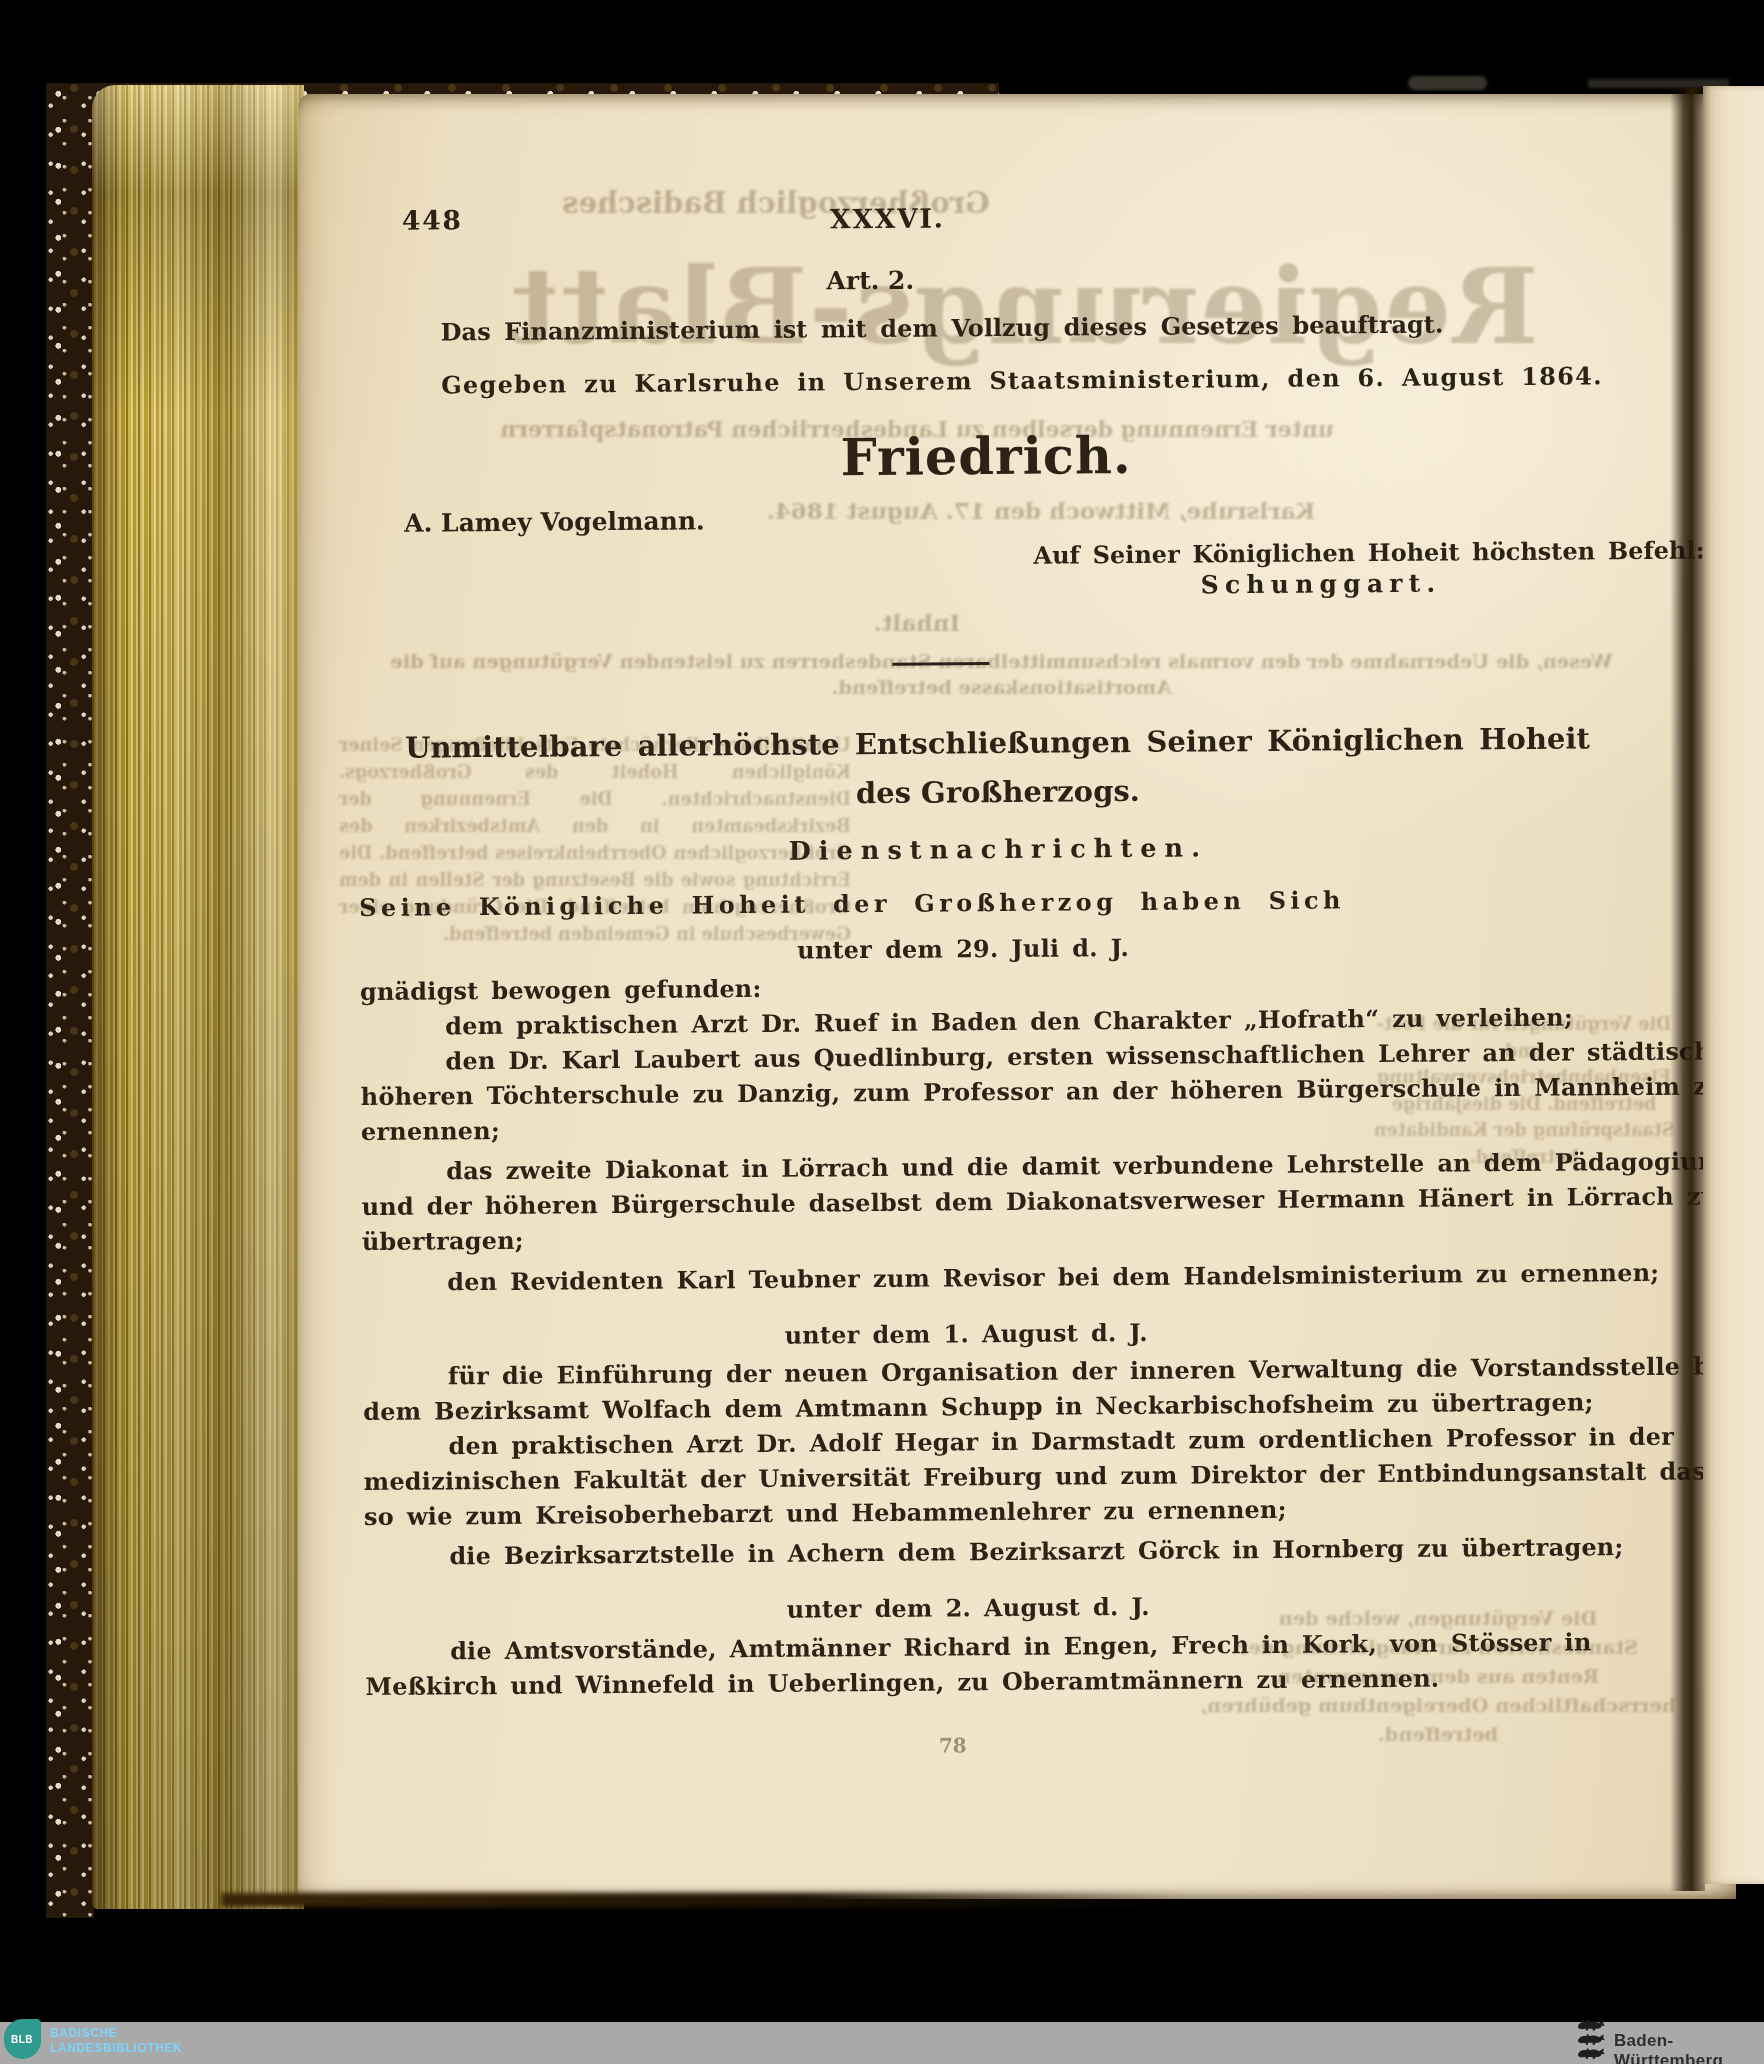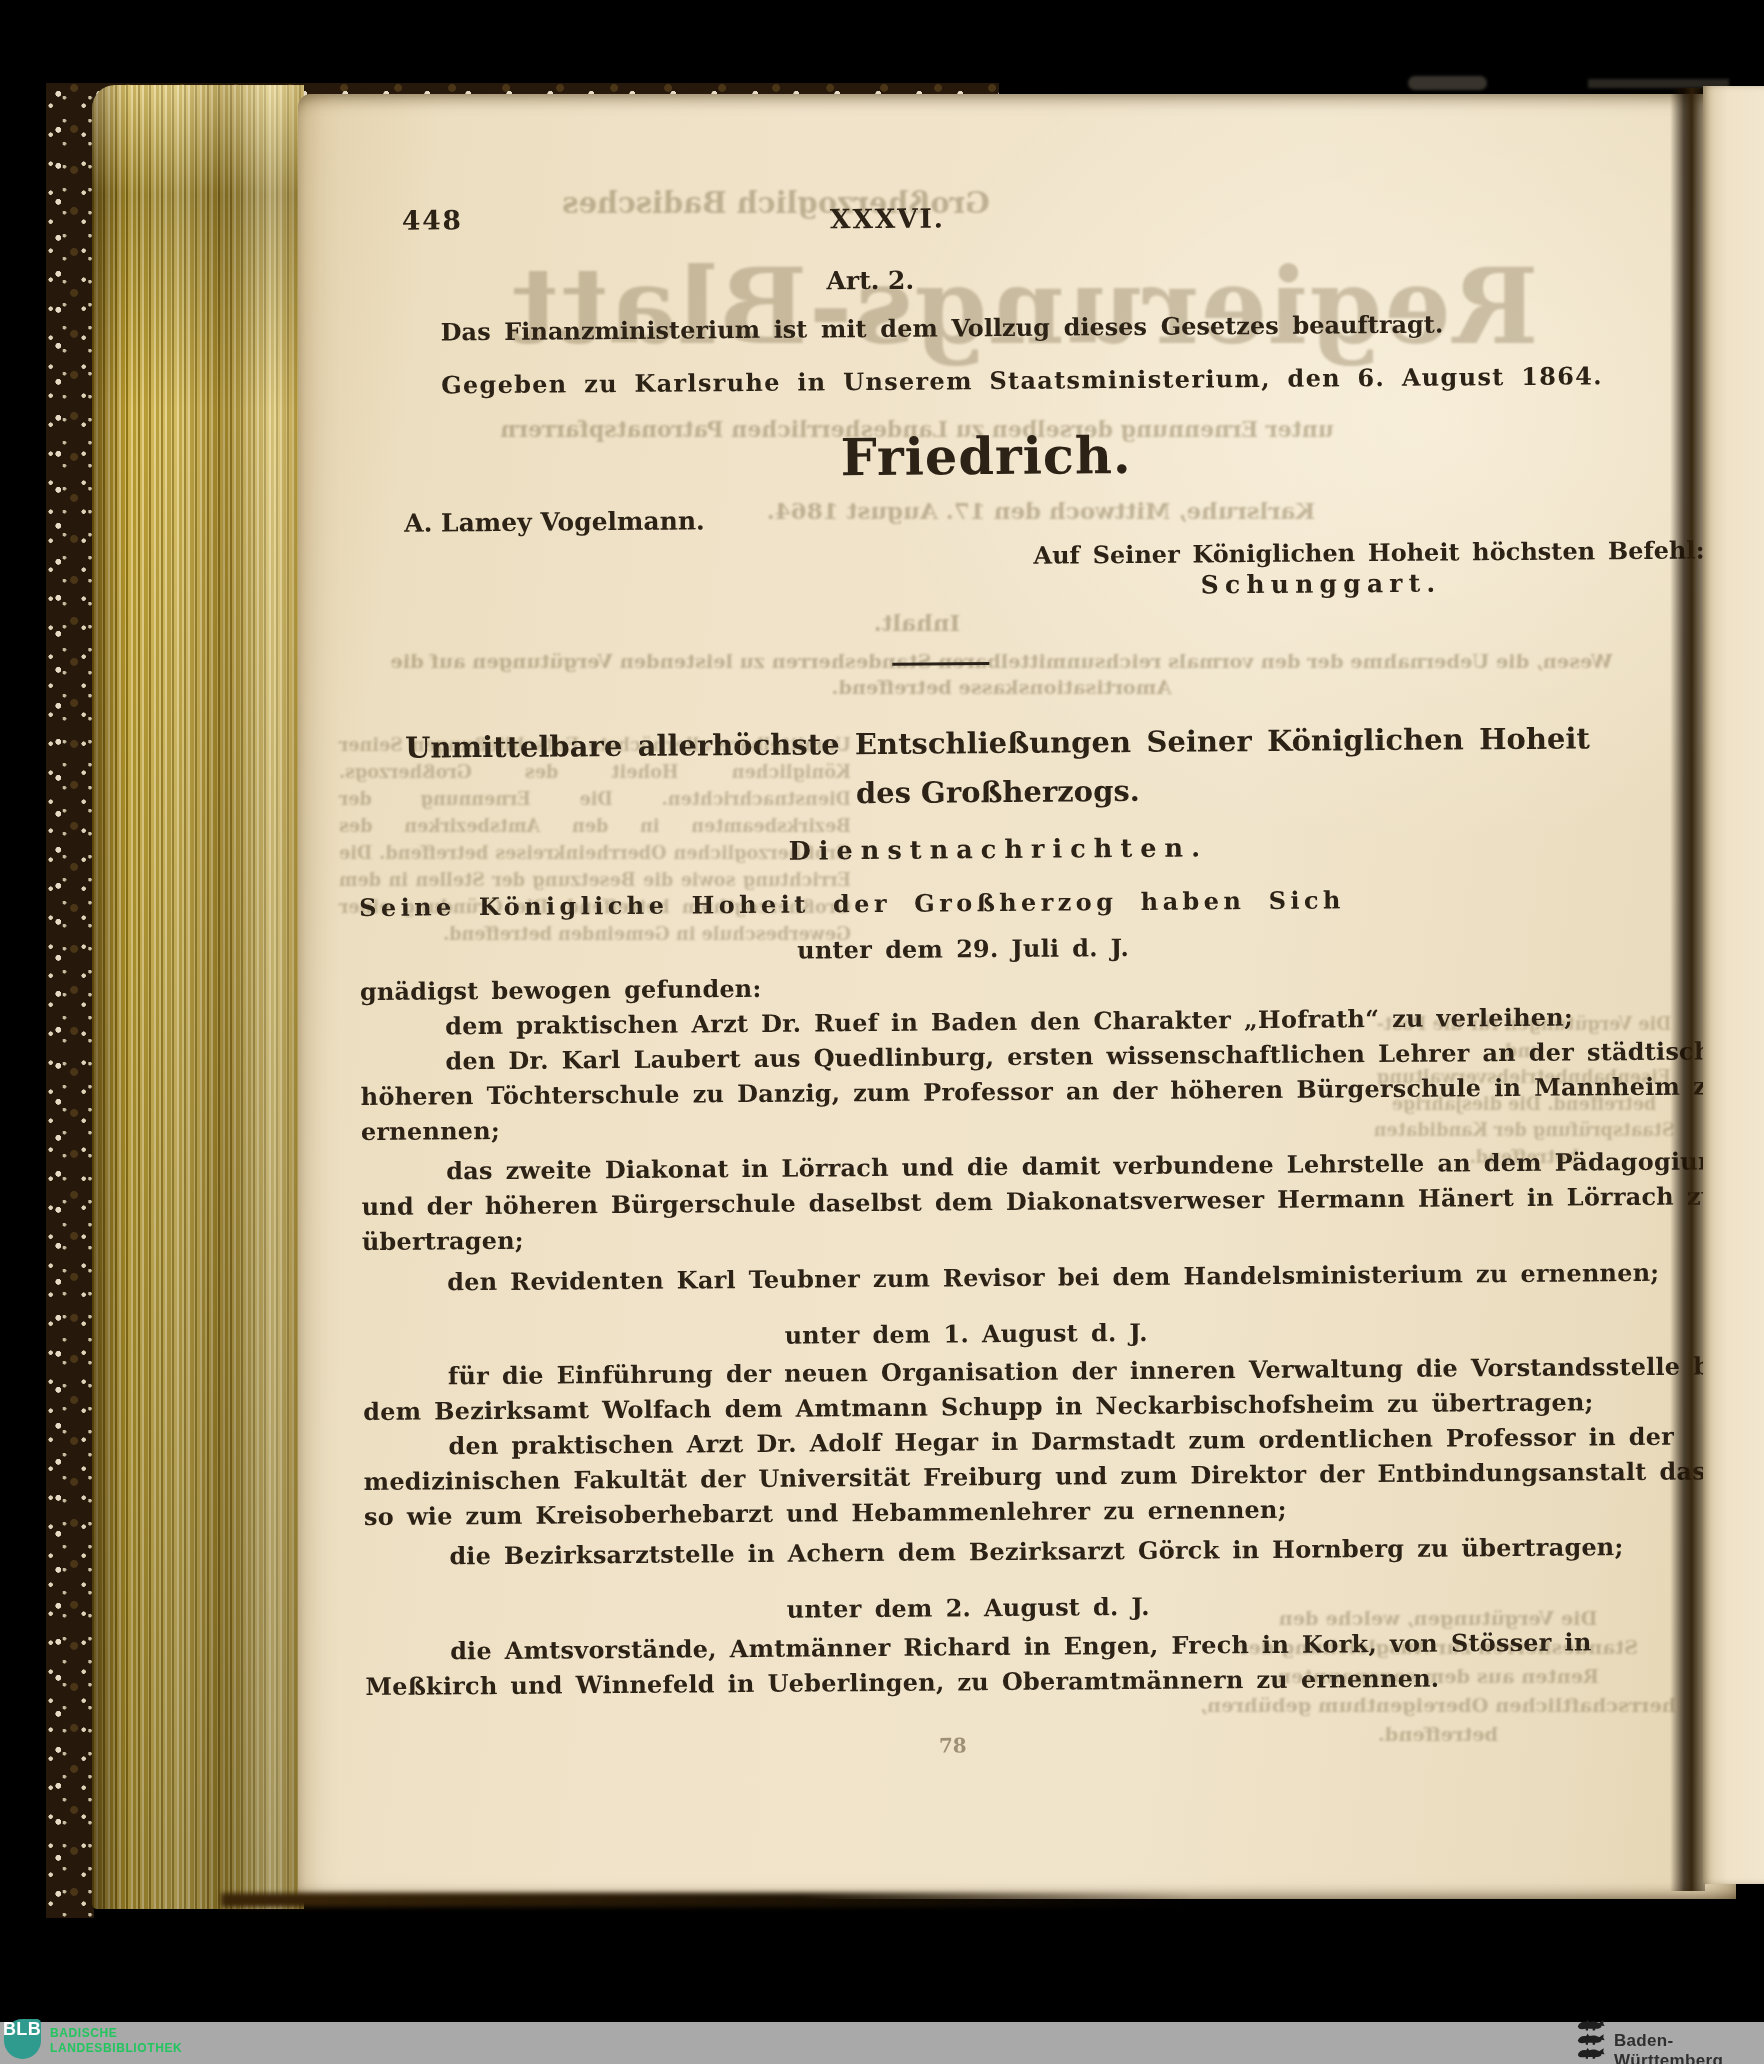--- a/index.html
+++ b/index.html
@@ -93,26 +93,26 @@
   .bl.indent{text-indent:85px;}
   .bl.p{margin-top:5.3px;}
   .bl.sp{letter-spacing:4.4px;word-spacing:10.6px;}
   .bl.date{text-align:center;padding-right:97px;margin-top:21px;margin-bottom:3.5px;}
   .bl.d29{margin-top:10.6px;}
 
   
   .footer{left:0;top:2022px;width:1764px;height:42px;background:#a9a9a9;}
   .blb-logo{
     left:3.5px;top:2019px;width:37px;height:40px;background:#2f9a8e;border-radius:18.5px 4.4px 18.5px 18.5px;
-    color:#fff;font-family:"Liberation Sans", sans-serif;font-weight:bold;font-size:18px;
-    display:flex;justify-content:center;letter-spacing:0.4px;
+    color:#fff;font-family:"Liberation Sans", sans-serif;font-weight:bold;font-size:10px;
+    display:flex;align-items:center;justify-content:center;letter-spacing:0.4px;
   }
   .lib-name{
     left:50px;top:2026px;font-family:"Liberation Sans", sans-serif;font-weight:bold;
-    color:#22c55e;font-size:12px;line-height:15.4px;letter-spacing:0.6px;
+    color:#7dd3fc;font-size:12px;line-height:15.4px;letter-spacing:0.6px;
   }
   .lions{left:1576px;top:2019px;width:30px;height:44px;}
   .state-name{
     left:1614px;top:2031px;font-family:"Liberation Sans", sans-serif;font-weight:bold;
     color:#2f2f2f;font-size:17px;letter-spacing:0.3px;
   }
 </style>
 </head>
 <body>
 

